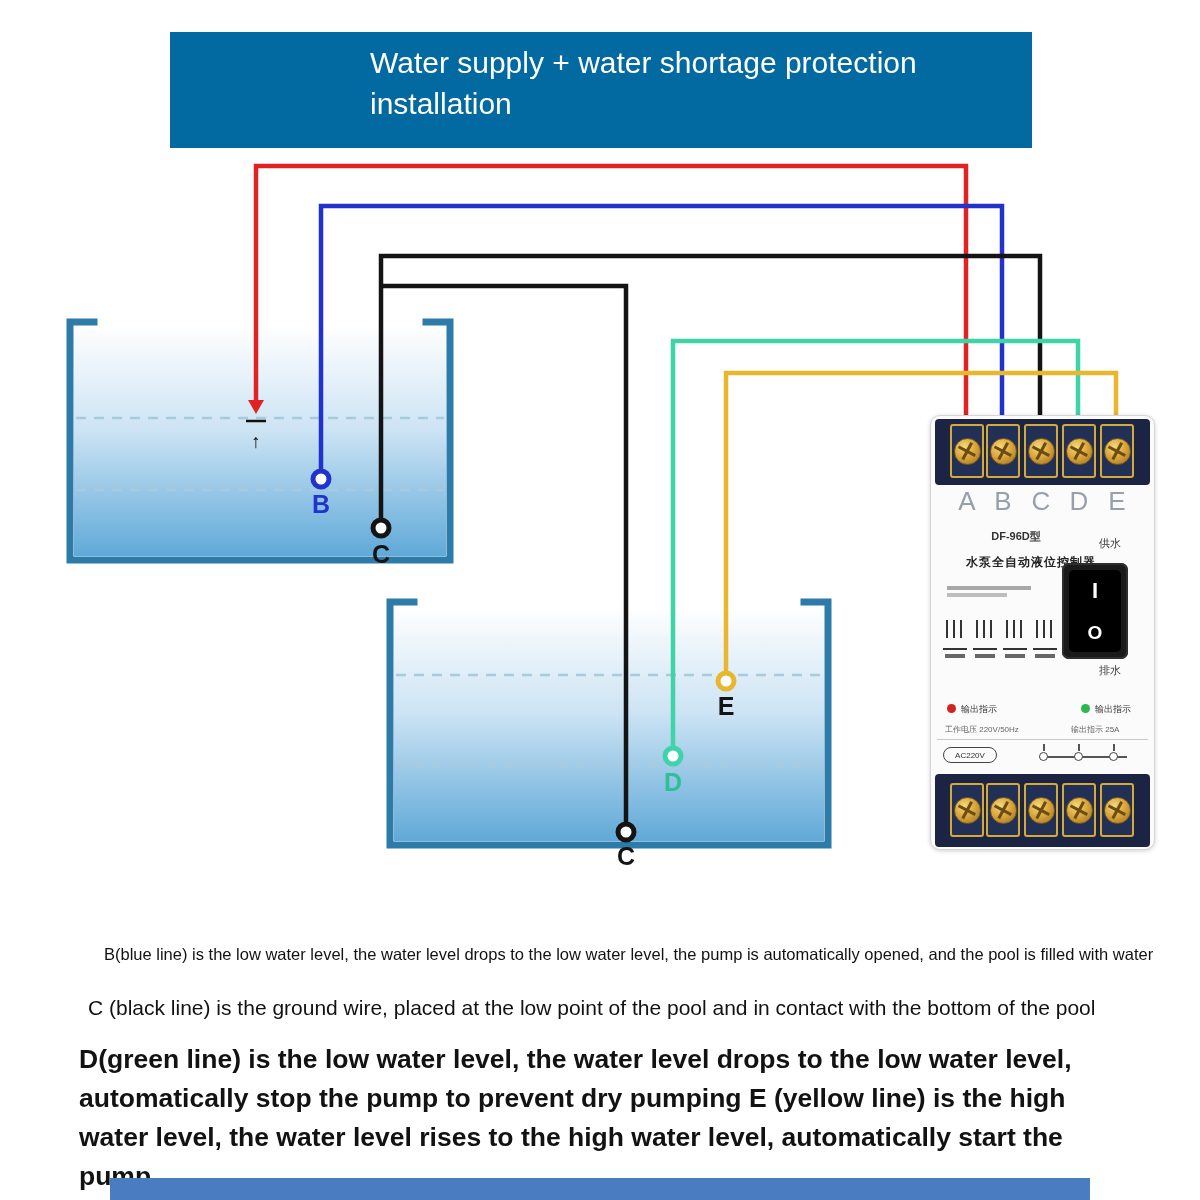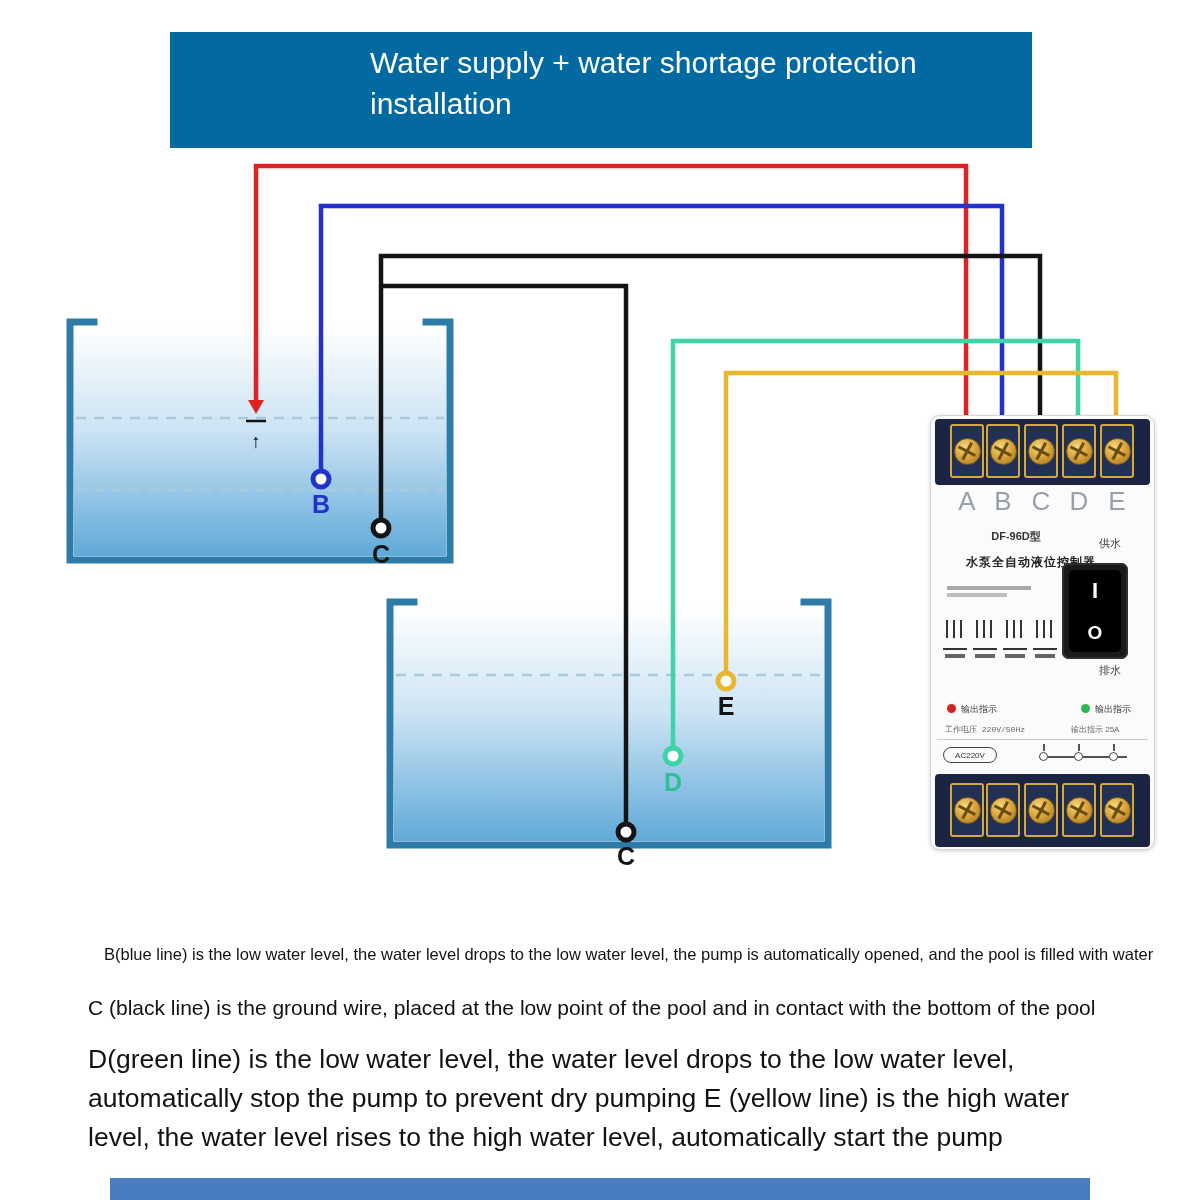--- a/index.html
+++ b/index.html
@@ -61,38 +61,38 @@
   .sw-off{font-size:19px;font-weight:bold;line-height:1;}
   .dev-drain{position:absolute;left:168px;top:247px;font-size:11px;color:#333;}
 
   .ind-dot{position:absolute;width:9px;height:9px;border-radius:50%;}
   .ind-dot.red{left:16px;top:288px;background:#d42222;}
   .ind-dot.green{left:150px;top:288px;background:#2db84d;}
   .ind-label{position:absolute;top:287px;font-size:9px;color:#333;}
   .ind-label.power{left:30px;}
   .ind-label.output{left:164px;}
   .spec{position:absolute;top:308px;font-size:8px;color:#666;}
-  .spec.left{left:14px;font-family:Liberation Mono, monospace;}
+  .spec.left{left:14px;}
   .spec.right{left:140px;}
   .dev-divider{position:absolute;left:6px;top:323px;width:211px;border-top:1px solid #c9c9c9;}
   .ac-oval{position:absolute;left:12px;top:331px;width:54px;height:16px;border:1.5px solid #444;
            border-radius:9px;font-size:8px;line-height:15px;text-align:center;color:#333;
            box-sizing:border-box;}
   .mini-terms{position:absolute;left:100px;top:327px;width:110px;height:26px;}
   .mini-terms .bus{position:absolute;left:8px;top:13px;width:88px;height:1.5px;background:#555;}
   .mini-terms .mt{position:absolute;top:9px;width:9px;height:9px;border:1.5px solid #444;
                   border-radius:50%;background:#fff;box-sizing:border-box;}
   .mini-terms .tick{position:absolute;top:1px;width:1.5px;height:7px;background:#555;}
 
   
   .note{position:absolute;white-space:nowrap;color:#121212;}
   .note-a{left:88px;top:889px;font-size:20.5px;}
   .note-b{left:104px;top:945px;font-size:16.5px;}
   .note-c{left:88px;top:996px;font-size:21px;}
-  .note-de{left:88px;top:1040px;width:1015px;font-size:26.5px;line-height:39px;font-weight:400;
+  .note-de{left:79px;top:1040px;width:1015px;font-size:26.5px;line-height:39px;font-weight:700;
            white-space:normal;}
 
   .bottom-bar{position:absolute;left:110px;top:1178px;width:980px;height:22px;background:#4a7cc2;}
 </style>
 </head>
 <body>
 
 <div class="stage">
 
   <div class="banner">

